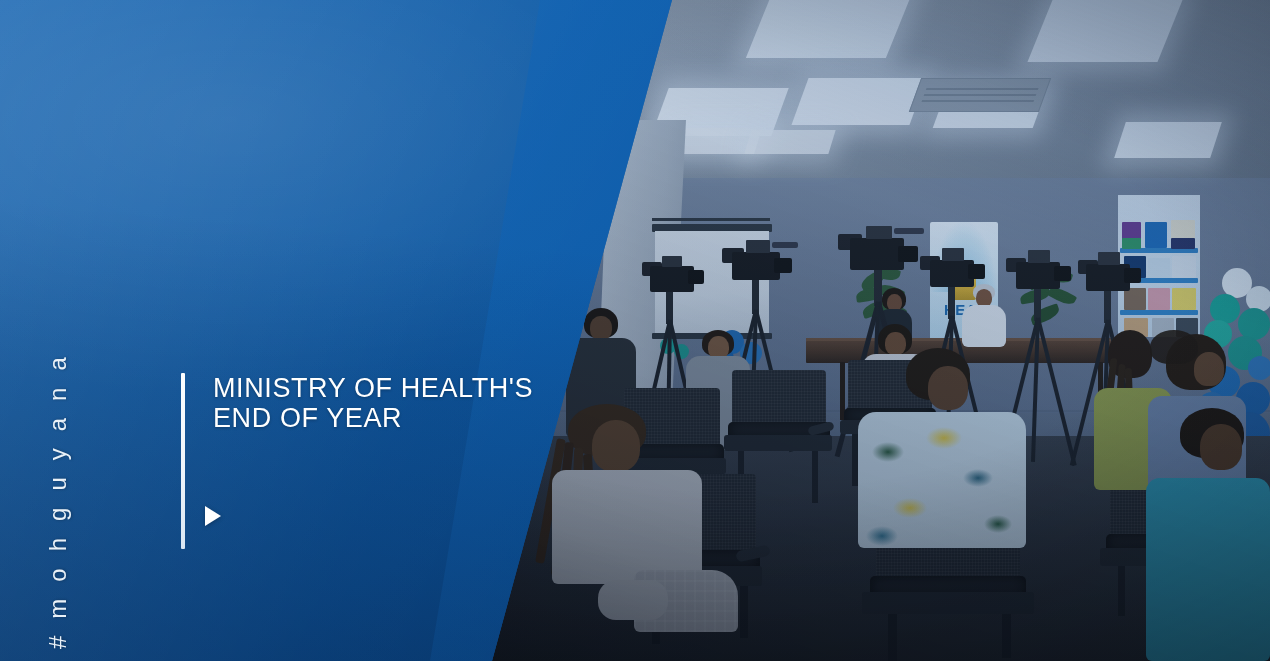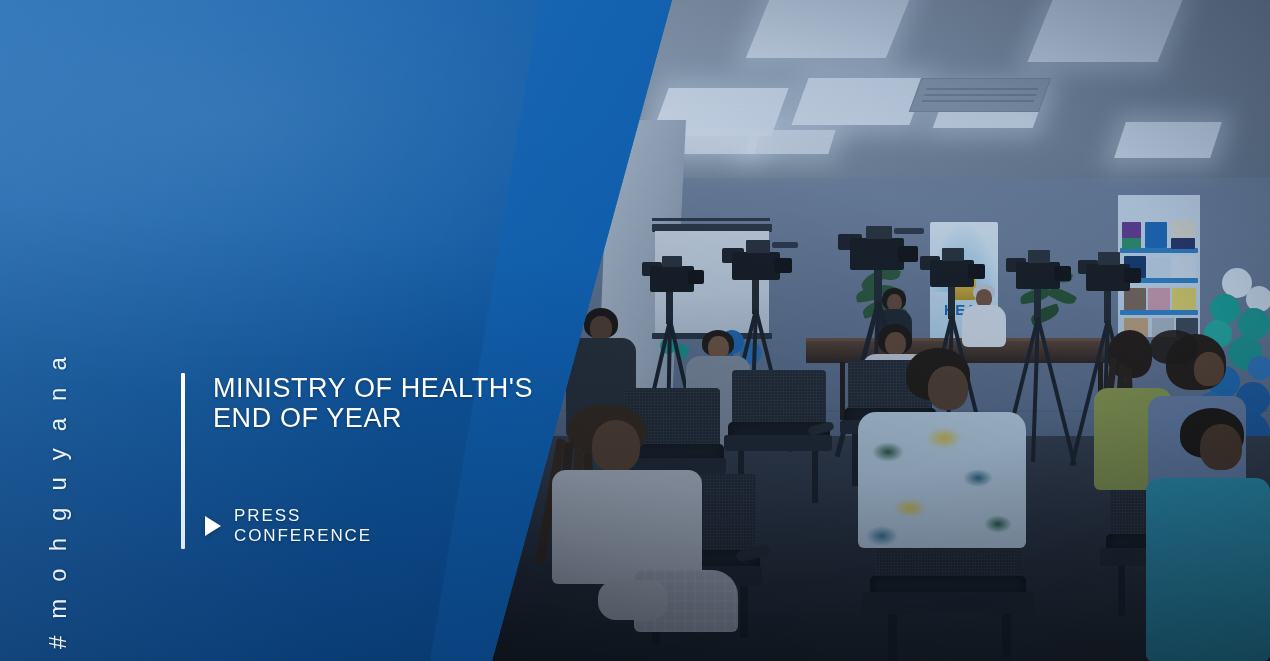--- a/index.html
+++ b/index.html
@@ -558,19 +558,18 @@
   <div class="blue-wedge"></div>
   <div class="blue-sheen"></div>
   <div class="blue-dark"></div>
 
   <div id="textblock">
     <div class="rule"></div>
     <div id="title">MINISTRY OF HEALTH'S
 END OF YEAR</div>
     <div id="sub-row">
       <span id="play-icon"></span>
-      <span id="subtitle">PRESS CONFERENCE</span>
     </div>
   </div>
 
   <div id="hashtag">#mohguyana</div>
 
 </div>
 
 </body></html>

